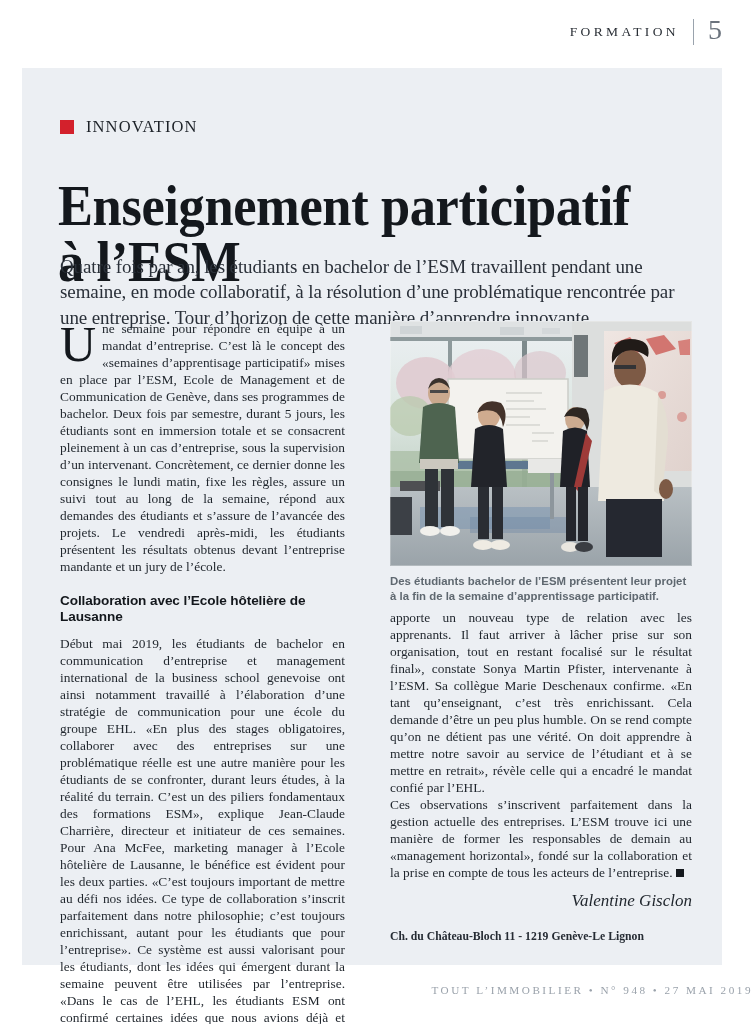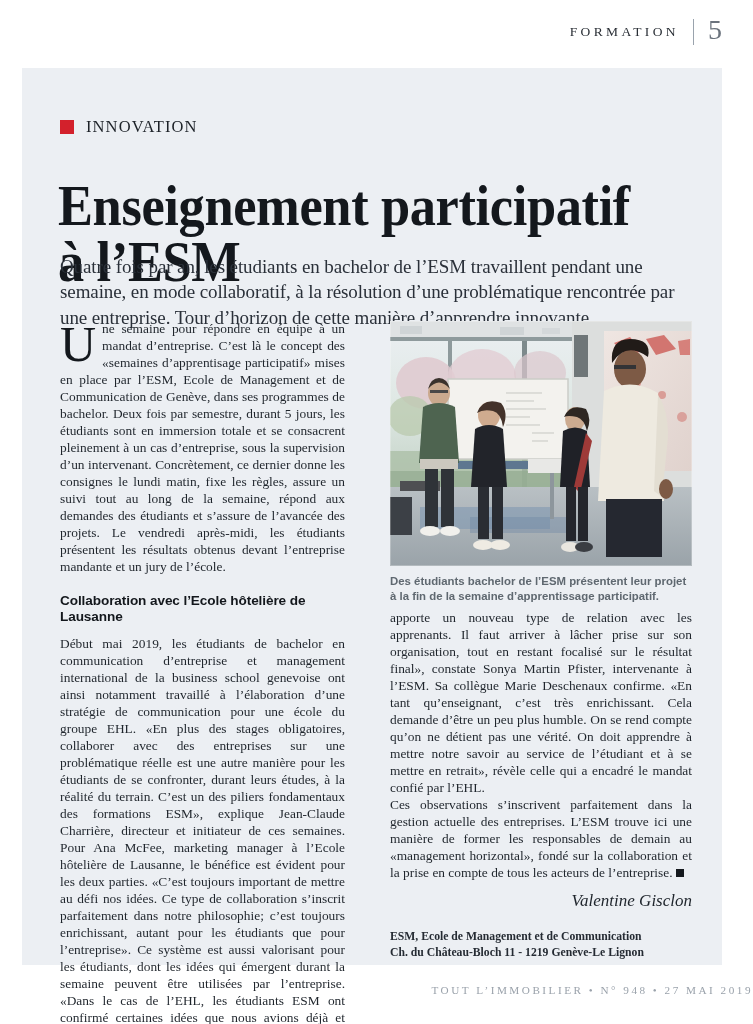--- a/index.html
+++ b/index.html
@@ -382,21 +382,20 @@
 
         <div class="caption">Des étudiants bachelor de l’ESM présentent leur projet à la fin de la semaine d’apprentissage participatif.</div>
 
         <p class="body">apporte un nouveau type de relation avec les apprenants. Il faut arriver à lâcher prise sur son organisation, tout en restant focalisé sur le résultat final», constate Sonya Martin Pfister, intervenante à l’ESM. Sa collègue Marie Deschenaux confirme. «En tant qu’enseignant, c’est très enrichissant. Cela demande d’être un peu plus humble. On se rend compte qu’on ne détient pas une vérité. On doit apprendre à mettre notre savoir au service de l’étudiant et à se mettre en retrait», révèle celle qui a encadré le mandat confié par l’EHL.</p>
         <p class="body"><span>Ces observations s’inscrivent parfaitement dans la gestion actuelle des entreprises. L’ESM trouve ici une manière de former les responsables de demain au «management horizontal», fondé sur la collaboration et la prise en compte de tous les acteurs de l’entreprise.</span><span class="endmark"></span></p>
 
         <div class="byline">Valentine Gisclon</div>
 
 
         <div class="contactbox">
-          <div>ESM, Ecole de Management et de Communication</div>
           <div>Ch. du Château-Bloch 11 - 1219 Genève-Le Lignon</div>
 
         </div>
 
       </div>
     </div>
   </div>
 
   <div class="footer">TOUT L’IMMOBILIER  •  N° 948  •  27 MAI 2019</div>
 

